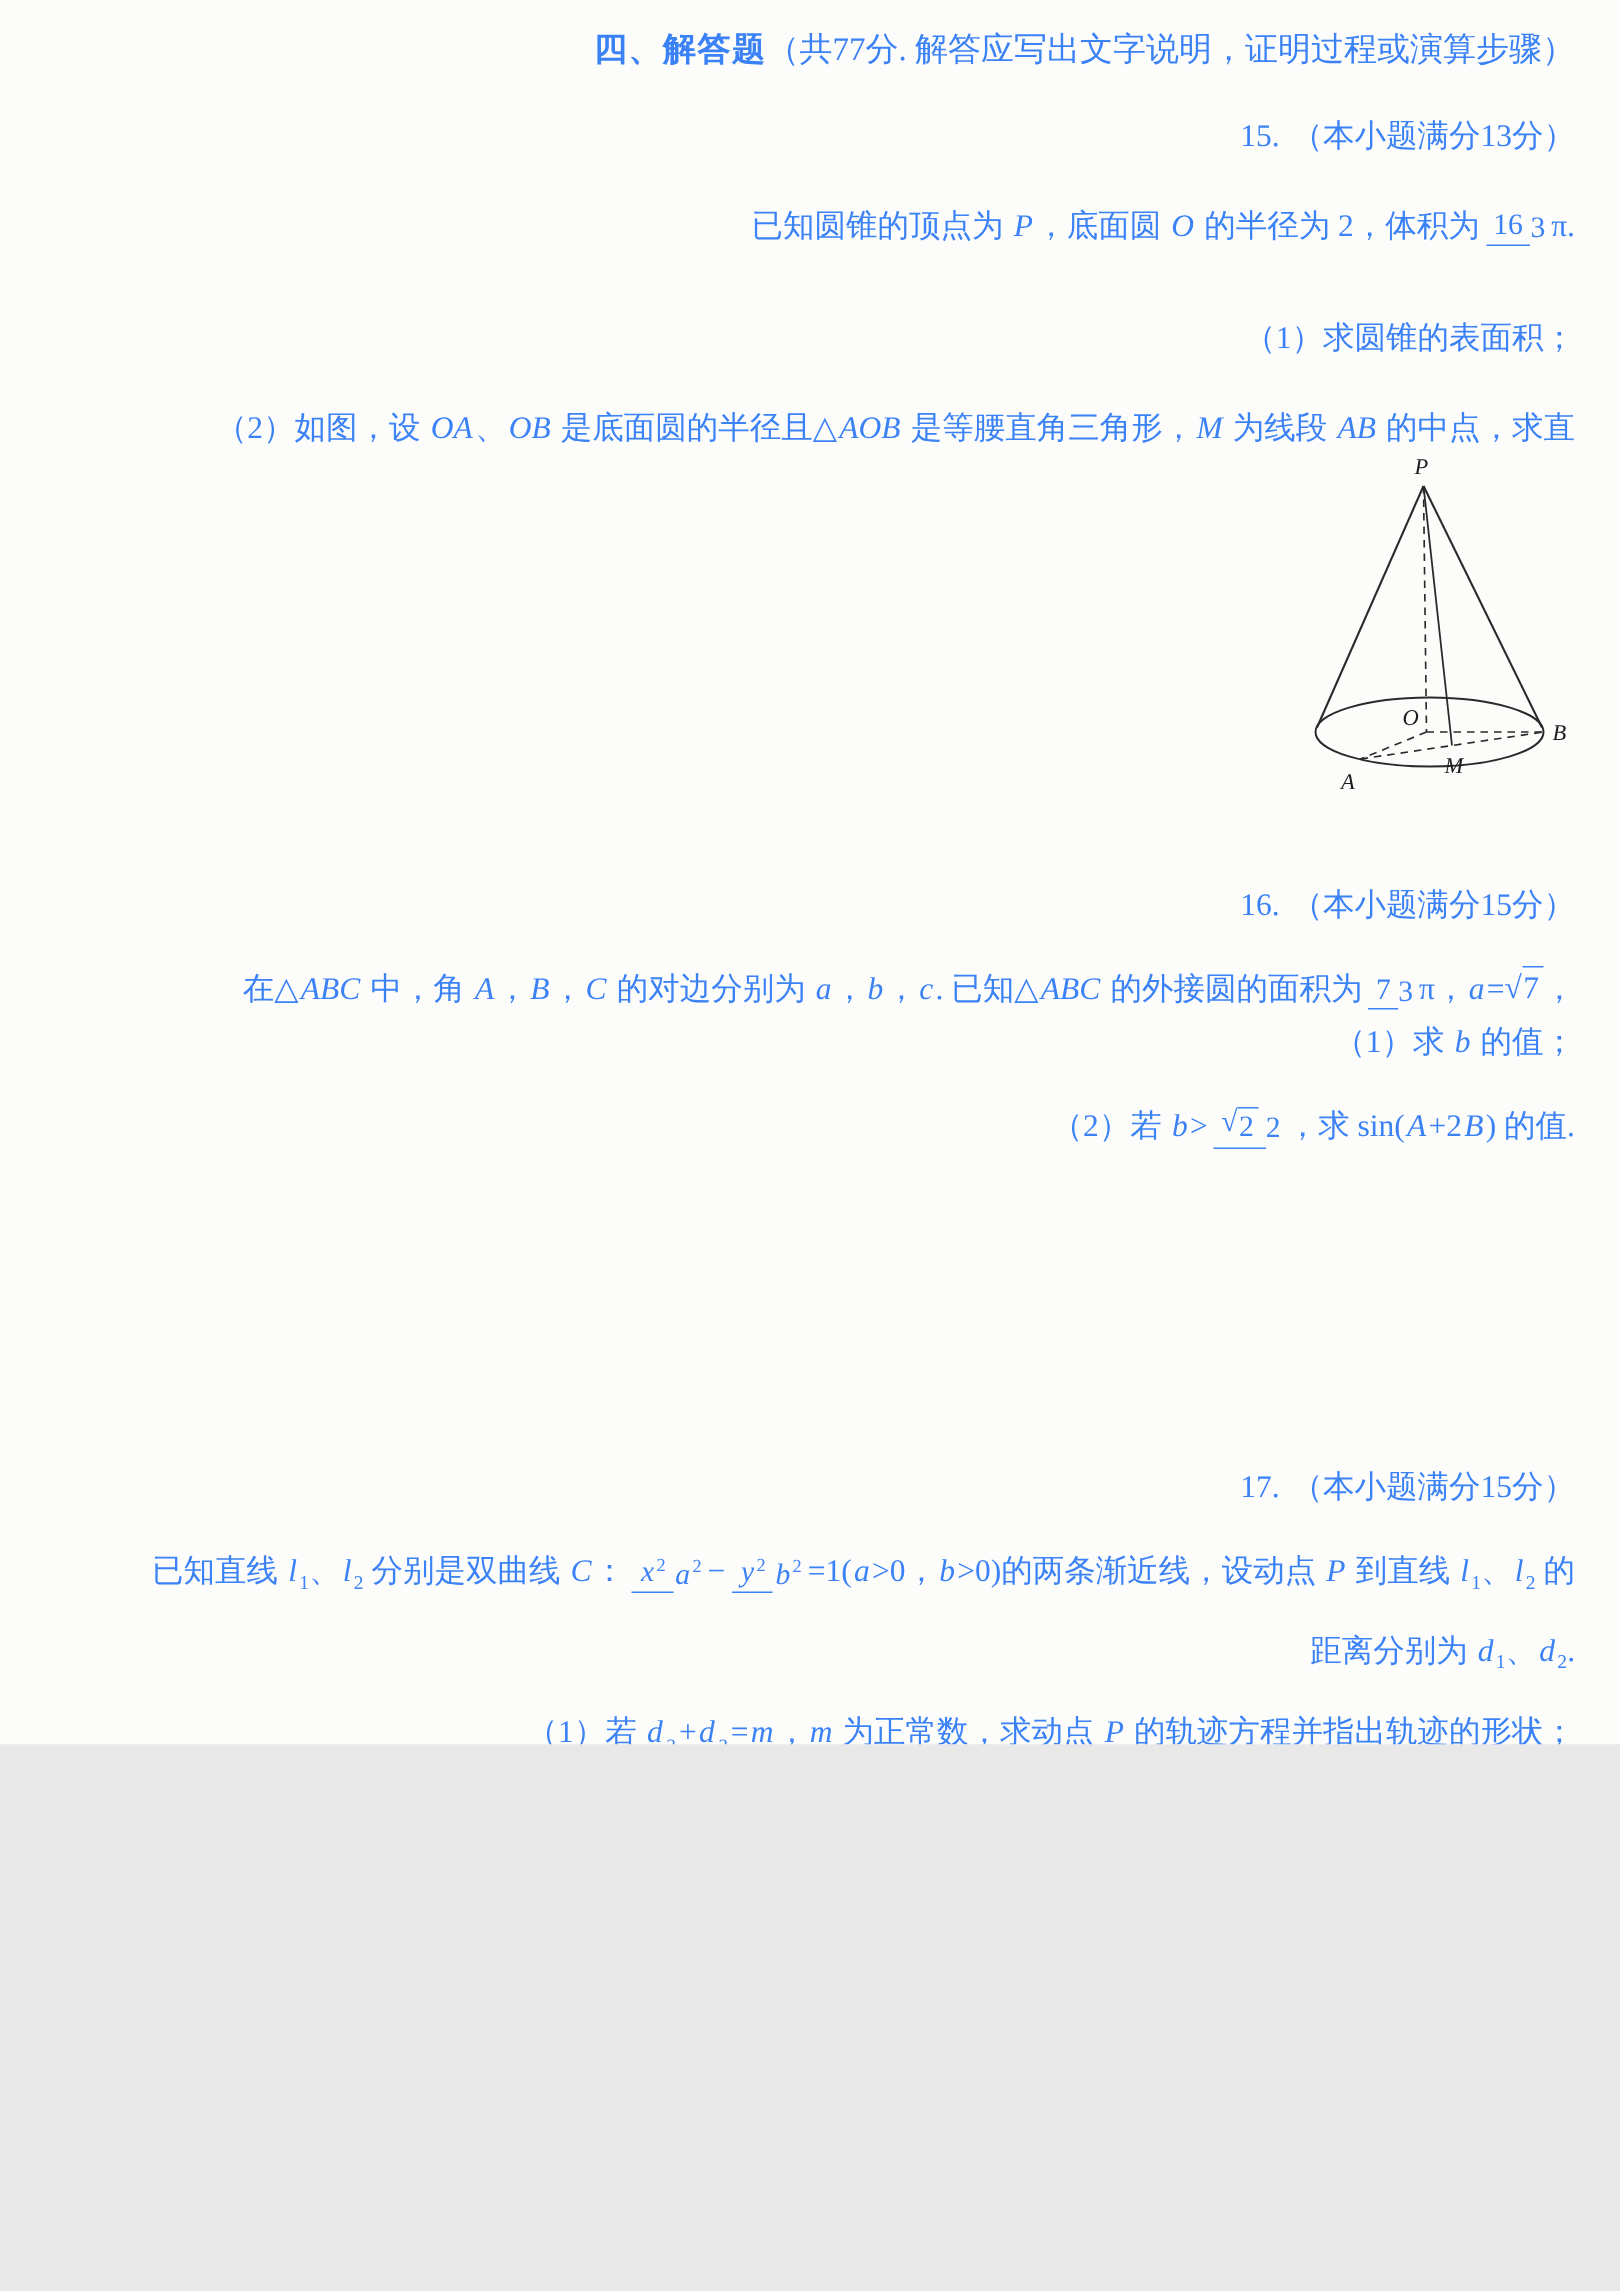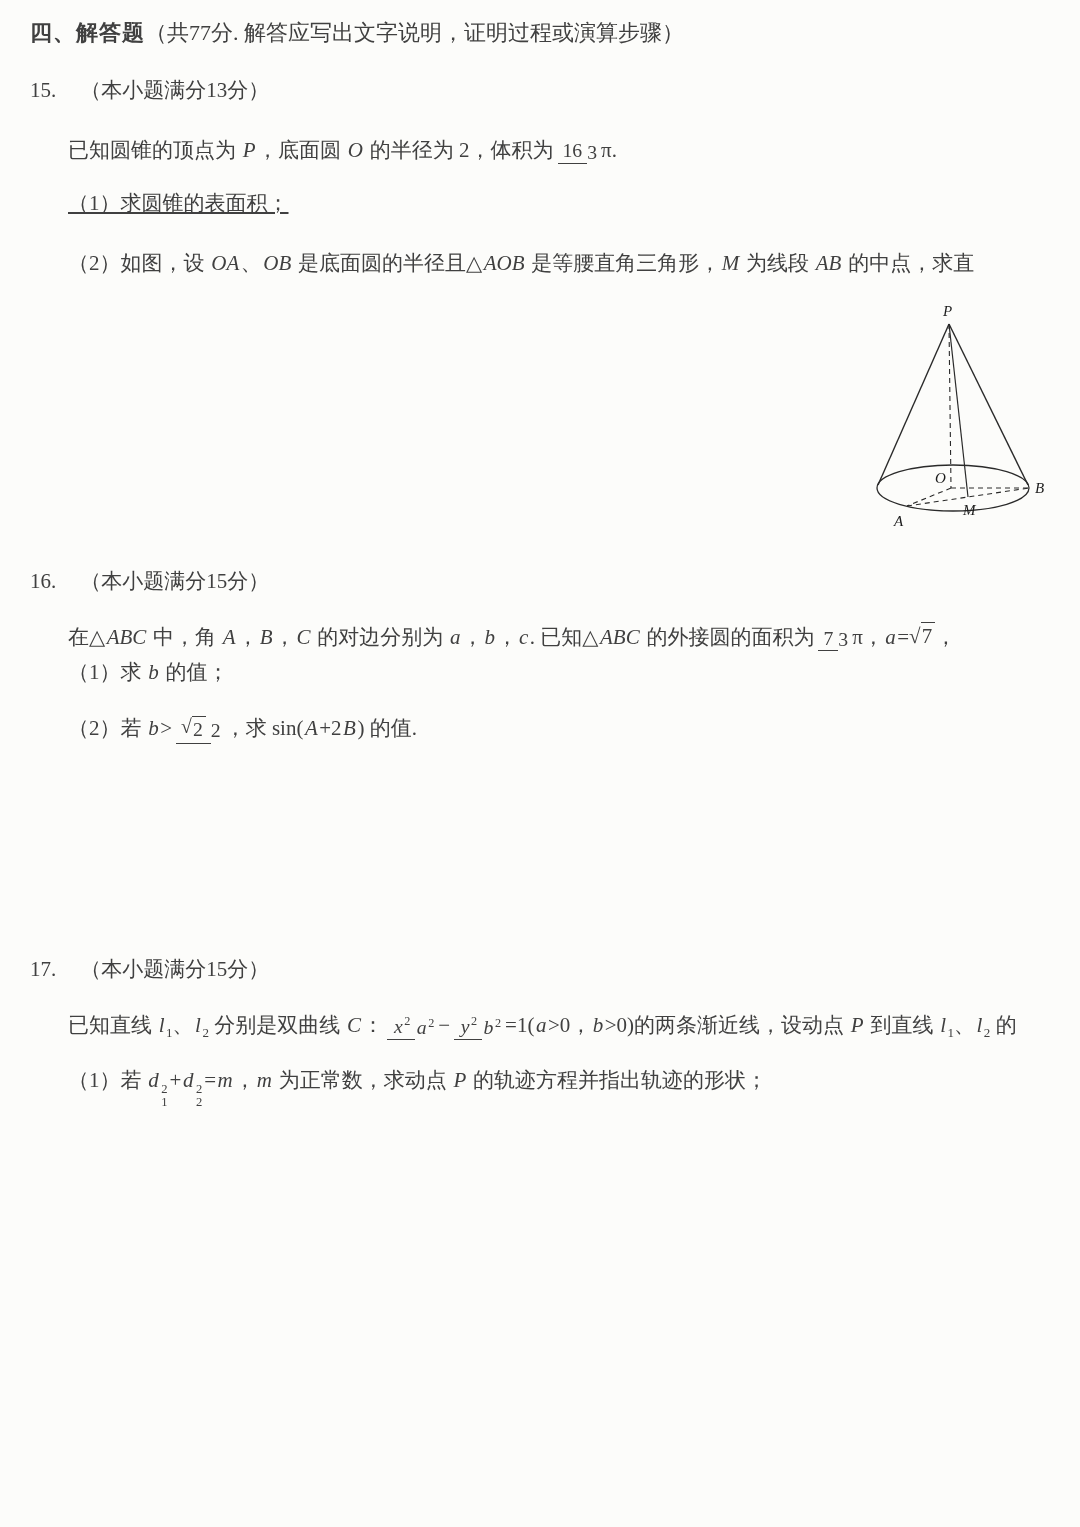--- a/index.html
+++ b/index.html
@@ -1,50 +1,51 @@
 <!DOCTYPE html>
 <html><head>
 <meta charset="utf-8">
 <style>
   html,body{margin:0;padding:0;background:#e8e8e8;}
   .page{
-    width:1080px;height:1527px;margin:0 auto;position:relative;
-    background:#fcfcfa;color:#404040;box-sizing:border-box;
+    width:1080px;height:1163px;margin:0 auto;position:relative;
+    background:#fcfcfa;color:#3b82f6;box-sizing:border-box;
     padding:16px 30px 0 30px;
     font-family:"Liberation Serif","DejaVu Serif",serif;
     font-size:21px;line-height:1.5;
     overflow:hidden;
+    text-align:right;
   }
   p{margin:0;}
   .nowrap{white-space:nowrap;}
   .section-header{font-size:22px;}
   .hs{font-weight:700;font-family:"Liberation Sans","DejaVu Sans",sans-serif;letter-spacing:1px;}
   .problem{position:relative;padding-left:38px;}
   .phead{margin-left:-38px;}
-  .pnum{margin-right:24px;font-family:Liberation Serif, serif;}
+  .pnum{margin-right:8px;font-family:Liberation Serif, serif;}
 
   
   .mi{font-style:italic;padding:0 1.5px;}
   sup,sub{font-size:0.62em;}
   .frac{display:inline-flex;flex-direction:row;align-items:center;
         vertical-align:middle;margin:0 4px;line-height:1.15;font-size:0.94em;}
   .fnum{display:block;padding:0 5px 1px;border-bottom:1.4px solid currentColor;}
   .fden{display:block;padding-top:1px;}
   .sqrt{display:inline-flex;align-items:flex-start;white-space:nowrap;vertical-align:baseline;}
   .rad{transform:translateY(-1px);}
   .rdc{border-top:1.4px solid currentColor;padding:0 3px 0 1px;line-height:1.25;}
   .ss{display:inline-flex;flex-direction:column;align-items:flex-start;
       font-size:0.6em;line-height:1;vertical-align:-0.55em;margin:0 2px 0 1px;}
   .ssup{display:block;}
   .ssub{display:block;}
 
   
   .p15-head{margin-top:26px;}
   .p15-stem{margin-top:28px;}
-  .p15-q1{margin-top:22px;text-decoration:underline;}
+  .p15-q1{margin-top:44px;}
   .p15-q2a{margin-top:24px;line-height:1.85;}
   .p15-q2b{line-height:1.85;}
   .fig-space{height:250px;}
   .p16-head{margin-top:34px;}
   .p16-stem{margin-top:24px;}
   .p16-c2{margin-top:24px;}
   .p16-q1{margin-top:4px;}
   .p16-q2{margin-top:24px;}
   .p17-head{margin-top:210px;}
   .p17-stem1{margin-top:24px;}
@@ -118,20 +119,21 @@
 
   <div class="problem">
     <p class="phead p17-head"><span class="pnum">17.</span><span>（本小题满分15分）</span></p>
     <p class="p17-stem1 nowrap"><span>已知直线 </span><span class="mi">l</span><sub>1</sub><span>、</span><span class="mi">l</span><sub>2</sub><span> 分别是双曲线 </span><span class="mi">C</span><span>：</span><span class="frac">
           <span class="fnum"><span class="mi">x</span><sup>2</sup></span>
           <span class="fden"><span class="mi">a</span><sup>2</sup></span>
         </span><span>−</span><span class="frac">
           <span class="fnum"><span class="mi">y</span><sup>2</sup></span>
           <span class="fden"><span class="mi">b</span><sup>2</sup></span>
         </span><span>=1(</span><span class="mi">a</span><span>&gt;0，</span><span class="mi">b</span><span>&gt;0)的两条渐近线，设动点 </span><span class="mi">P</span><span> 到直线 </span><span class="mi">l</span><sub>1</sub><span>、</span><span class="mi">l</span><sub>2</sub><span> 的</span></p>
+    <p class="p17-stem2 nowrap"><span>距离分别为 </span><span class="mi">d</span><sub>1</sub><span>、</span><span class="mi">d</span><sub>2</sub><span>.</span></p>
     <p class="p17-q1 nowrap"><span>（1）若 </span><span class="mi">d</span><span class="ss">
           <span class="ssup">2</span>
           <span class="ssub">1</span>
         </span><span>+</span><span class="mi">d</span><span class="ss">
           <span class="ssup">2</span>
           <span class="ssub">2</span>
         </span><span>=</span><span class="mi">m</span><span>，</span><span class="mi">m</span><span> 为正常数，求动点 </span><span class="mi">P</span><span> 的轨迹方程并指出轨迹的形状；</span></p>
   </div>
 
 </div>

